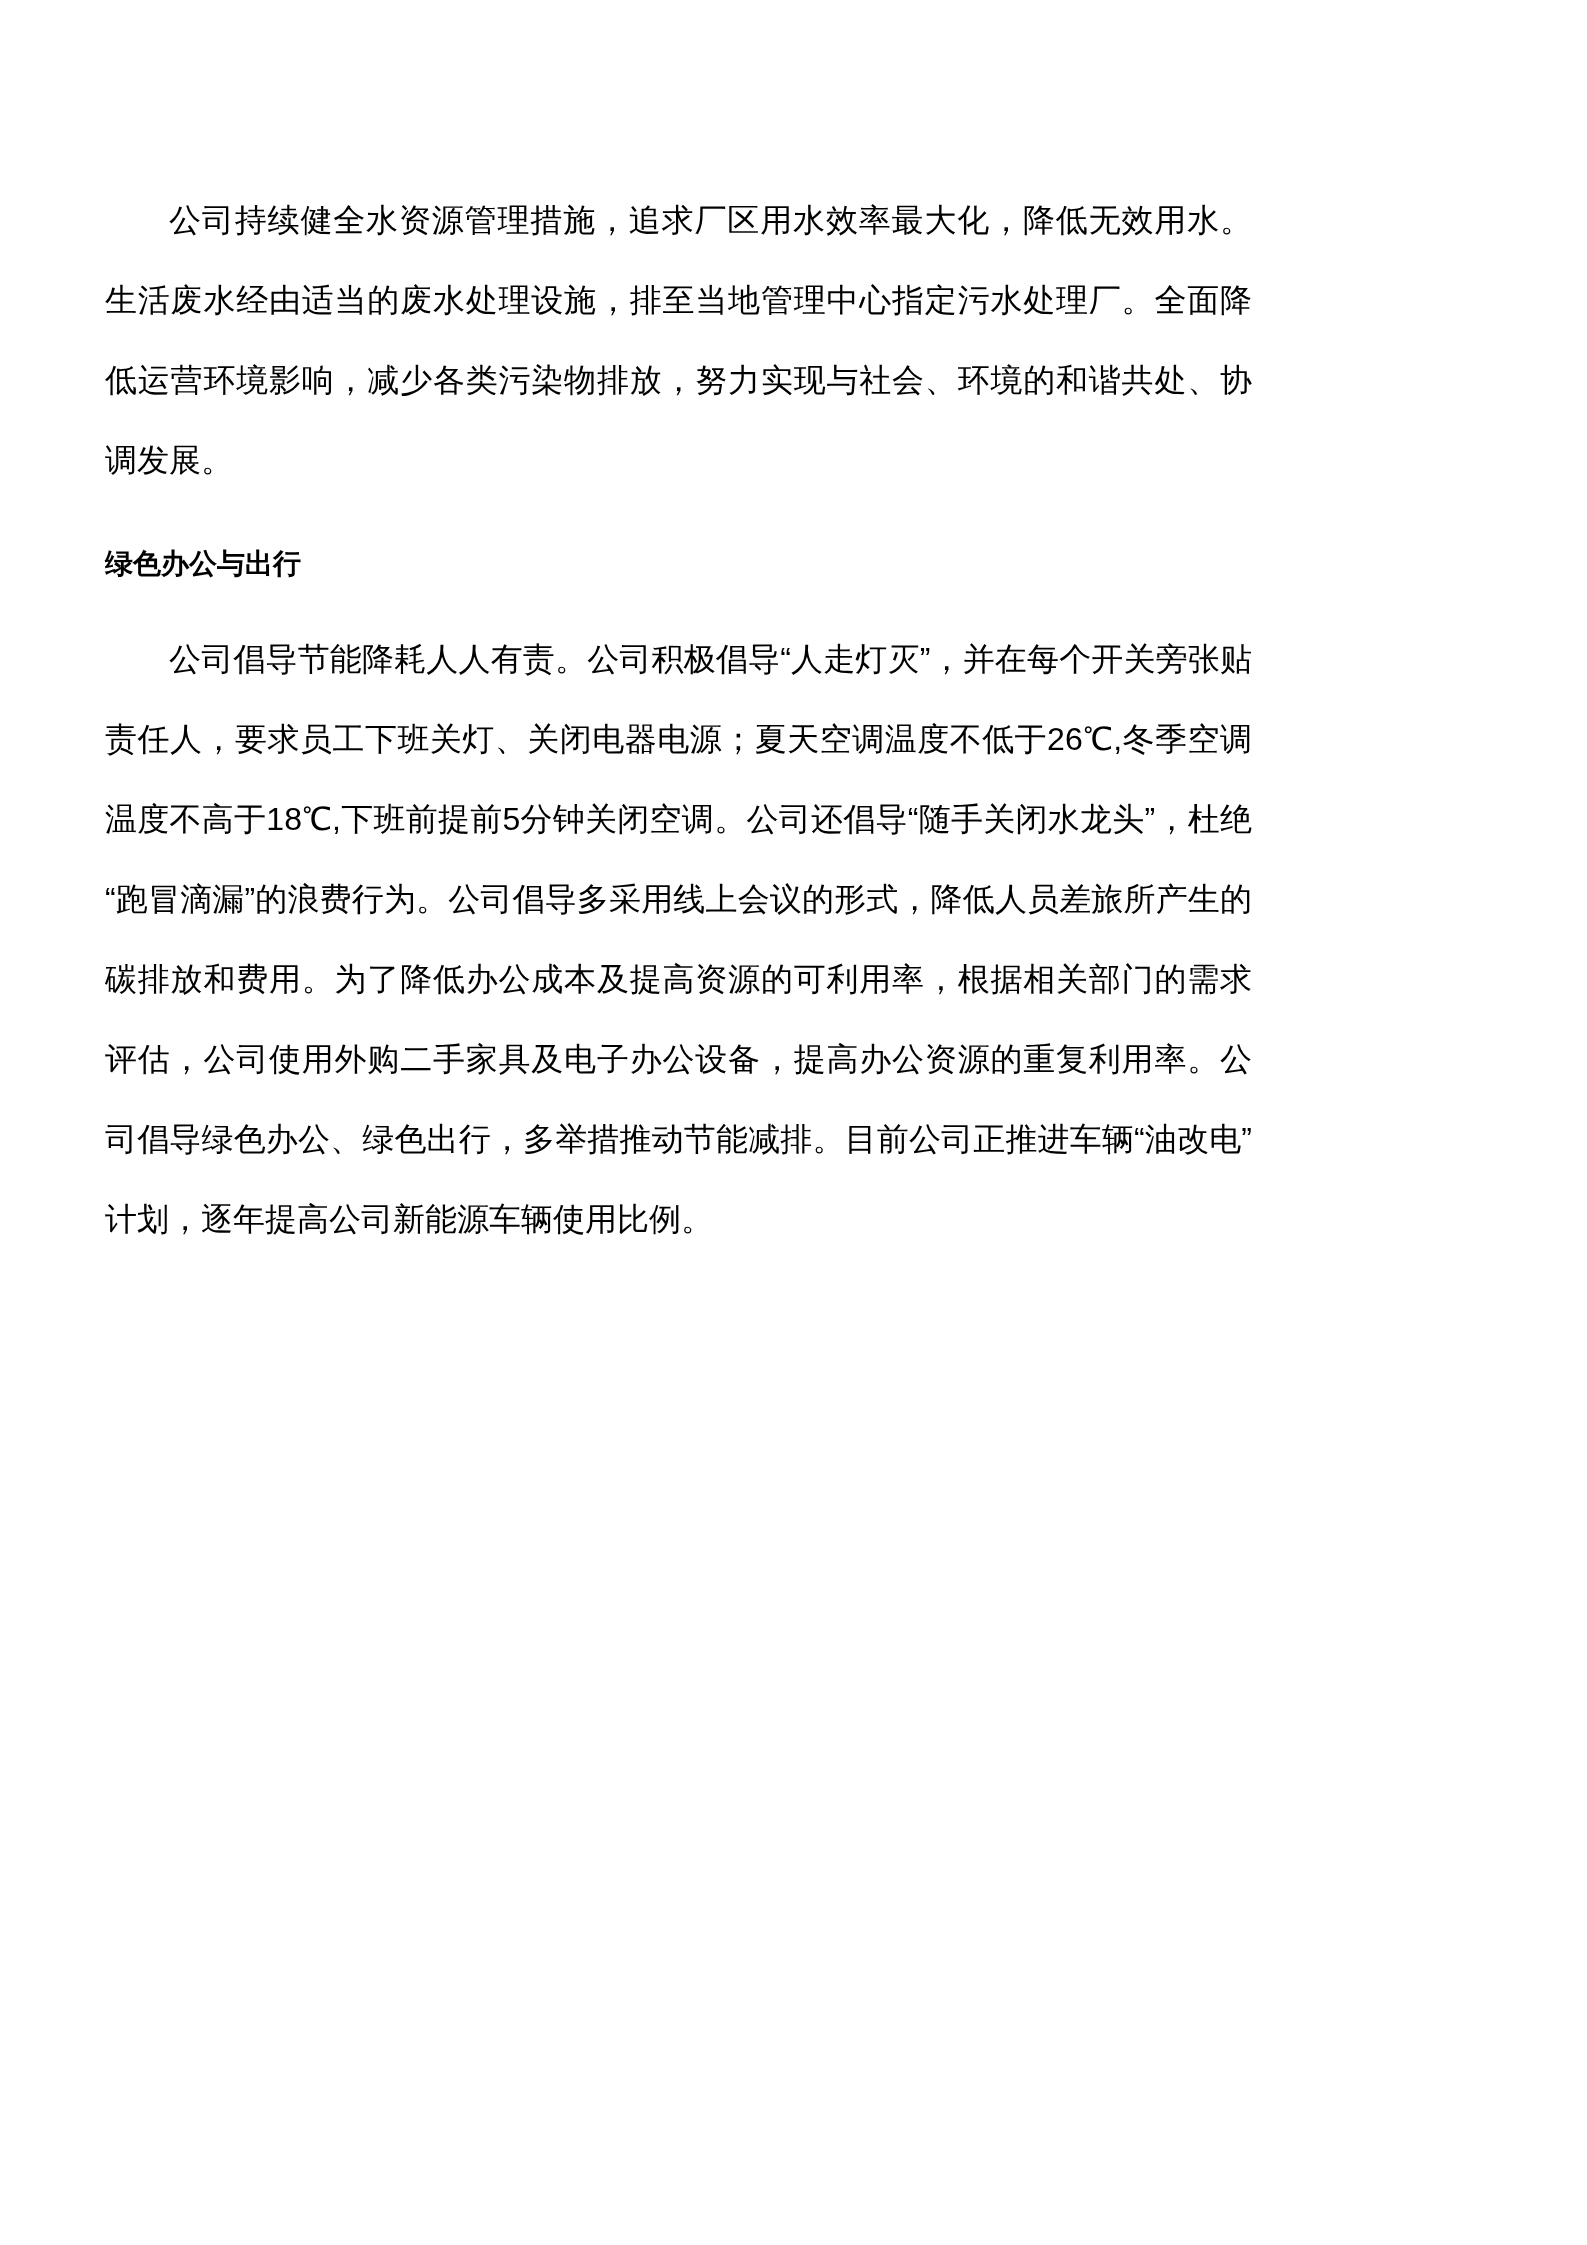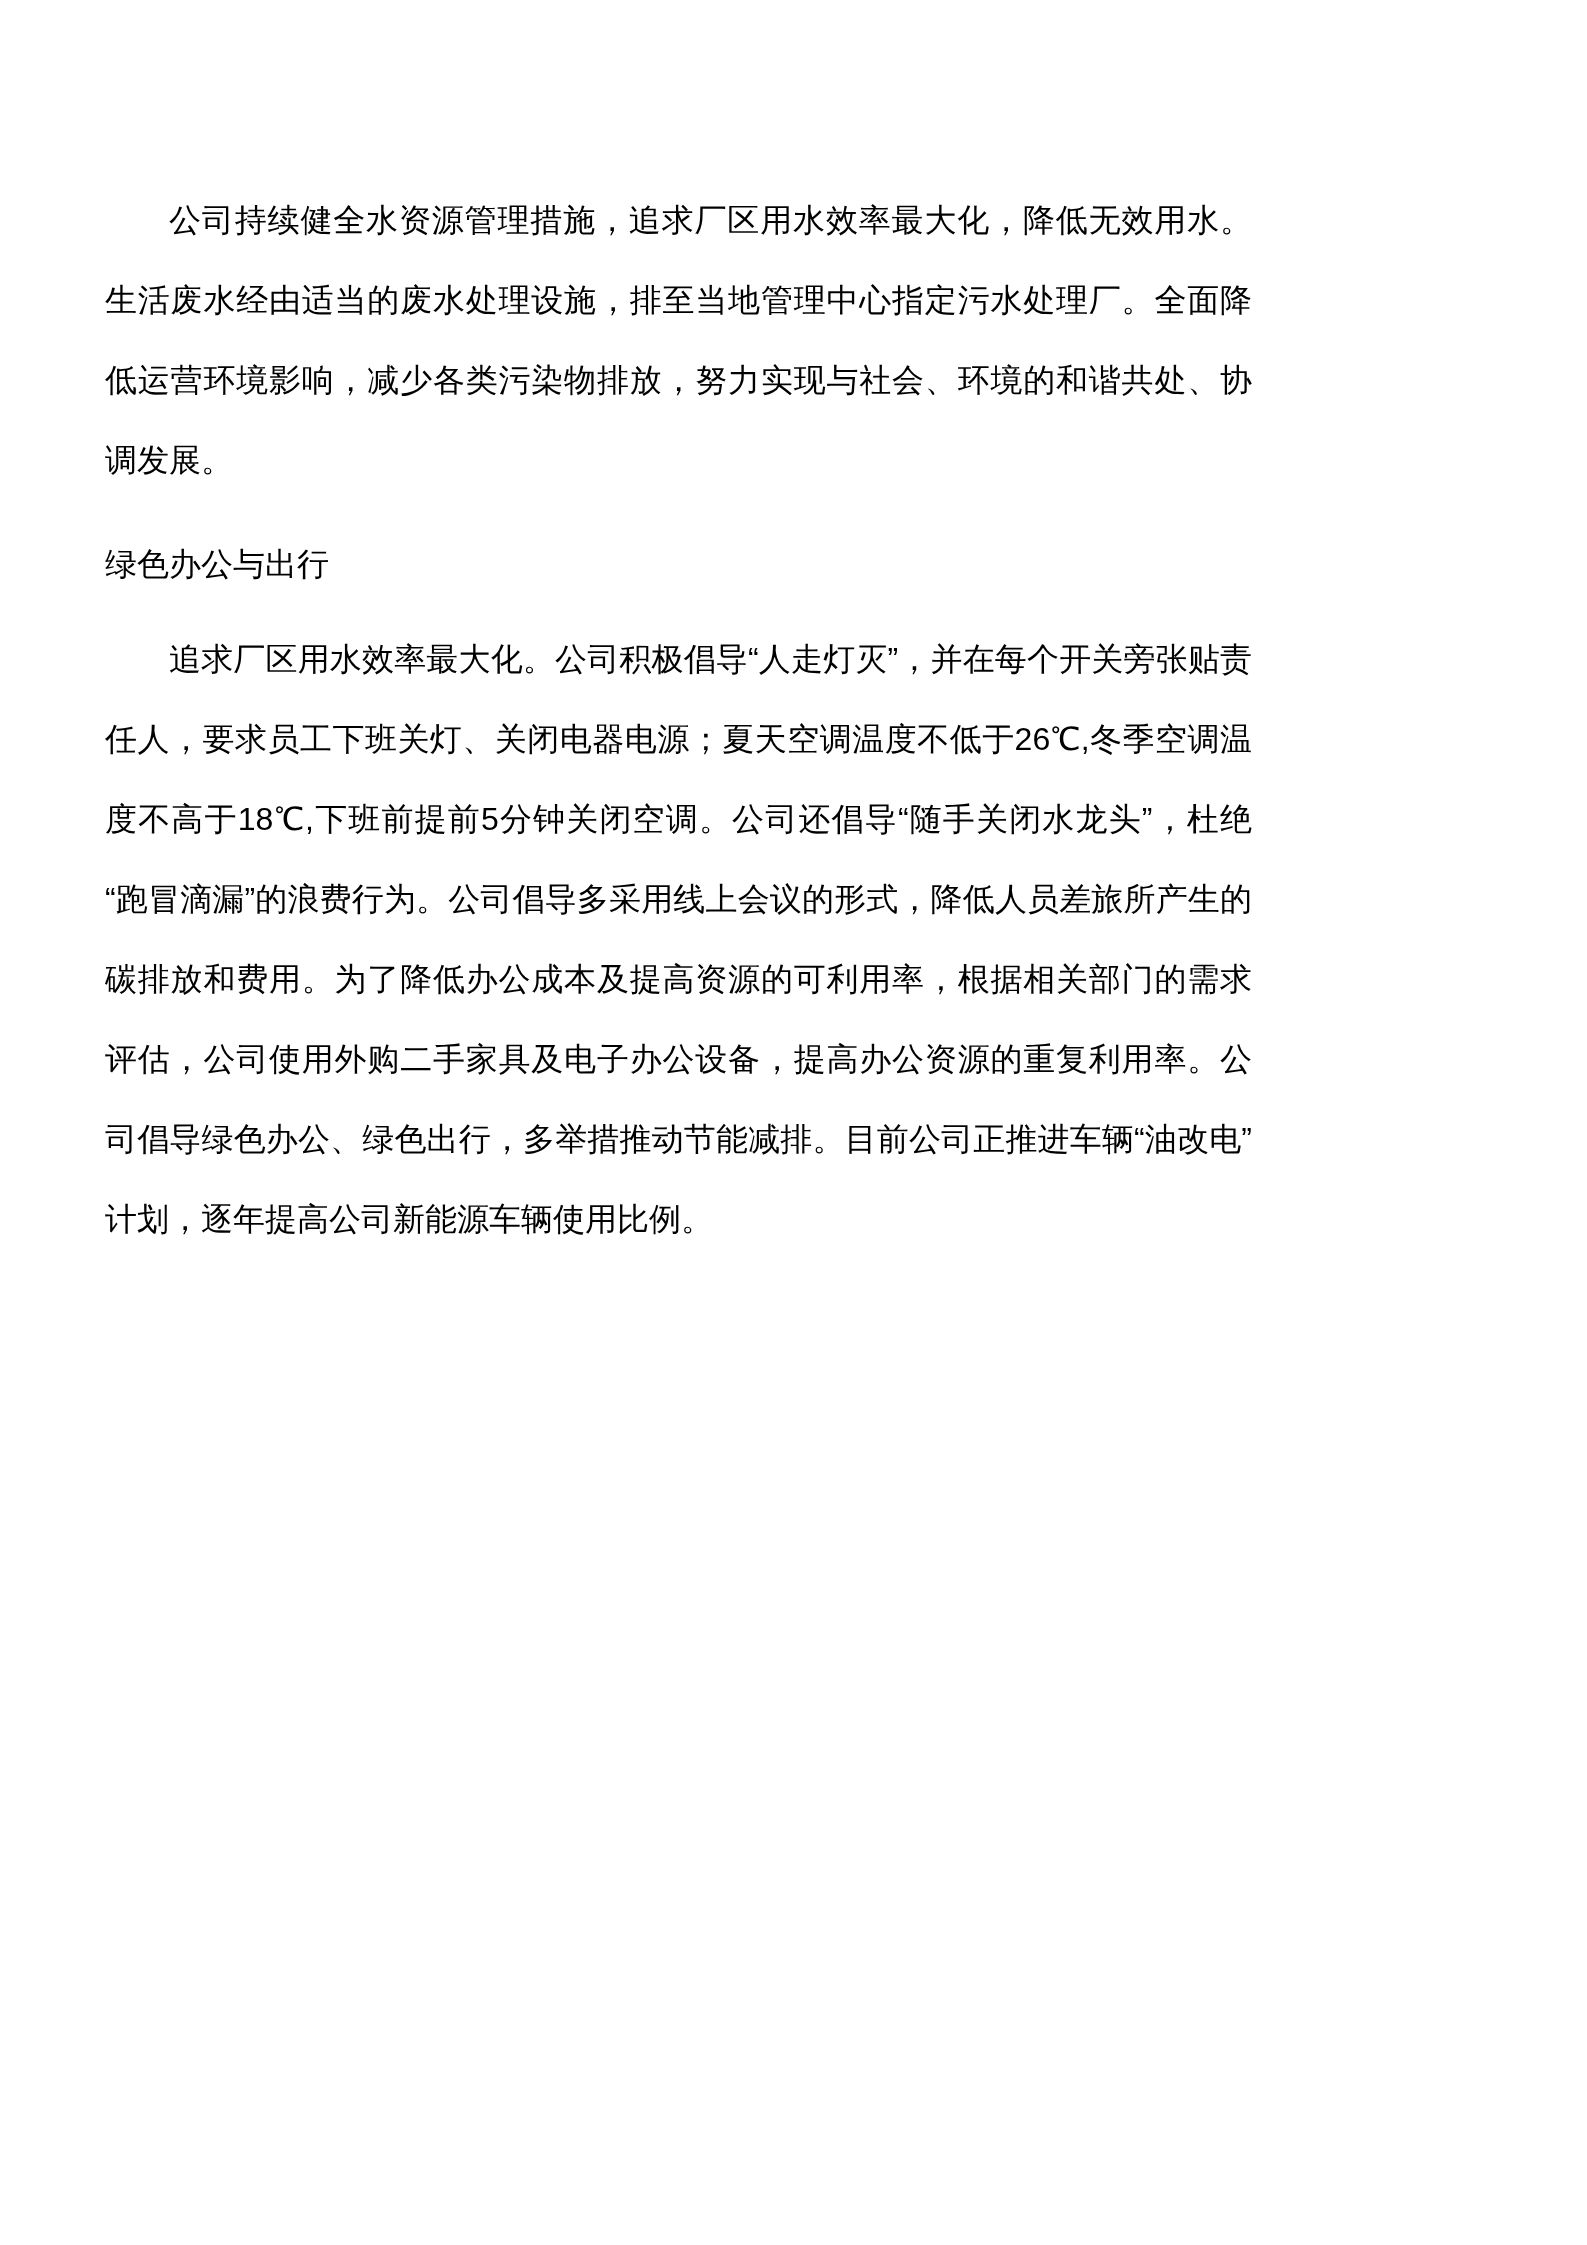--- a/index.html
+++ b/index.html
@@ -25,34 +25,34 @@
     margin: 0 0 24px 0;
     font-size: 32px;
     line-height: 80px;
     font-weight: 400;
     text-align: justify;
     text-indent: 2em;
     letter-spacing: 0;
   }
   .heading {
     margin: 16px 0 15px 0;
-    font-size: 32px;
+    font-size: 28px;
     line-height: 80px;
-    font-weight: 400;
+    font-weight: 700;
     text-align: left;
     text-indent: 0;
   }
 </style>
 </head>
 <body>
 
 <div class="page">
 
   <p class="para">公司持续健全水资源管理措施，追求厂区用水效率最大化，降低无效用水。生活废水经由适当的废水处理设施，排至当地管理中心指定污水处理厂。全面降低运营环境影响，减少各类污染物排放，努力实现与社会、环境的和谐共处、协调发展。</p>
 
   <h2 class="heading">绿色办公与出行</h2>
 
-  <p class="para">追求厂区用水效率最大化。公司积极倡导“人走灯灭”，并在每个开关旁张贴责任人，要求员工下班关灯、关闭电器电源；夏天空调温度不低于26℃,冬季空调温度不高于18℃,下班前提前5分钟关闭空调。公司还倡导“随手关闭水龙头”，杜绝“跑冒滴漏”的浪费行为。公司倡导多采用线上会议的形式，降低人员差旅所产生的碳排放和费用。为了降低办公成本及提高资源的可利用率，根据相关部门的需求评估，公司使用外购二手家具及电子办公设备，提高办公资源的重复利用率。公司倡导绿色办公、绿色出行，多举措推动节能减排。目前公司正推进车辆“油改电”计划，逐年提高公司新能源车辆使用比例。</p>
+  <p class="para">公司倡导节能降耗人人有责。公司积极倡导“人走灯灭”，并在每个开关旁张贴责任人，要求员工下班关灯、关闭电器电源；夏天空调温度不低于26℃,冬季空调温度不高于18℃,下班前提前5分钟关闭空调。公司还倡导“随手关闭水龙头”，杜绝“跑冒滴漏”的浪费行为。公司倡导多采用线上会议的形式，降低人员差旅所产生的碳排放和费用。为了降低办公成本及提高资源的可利用率，根据相关部门的需求评估，公司使用外购二手家具及电子办公设备，提高办公资源的重复利用率。公司倡导绿色办公、绿色出行，多举措推动节能减排。目前公司正推进车辆“油改电”计划，逐年提高公司新能源车辆使用比例。</p>
 
 
 
 
 </div>
 
 </body></html>

